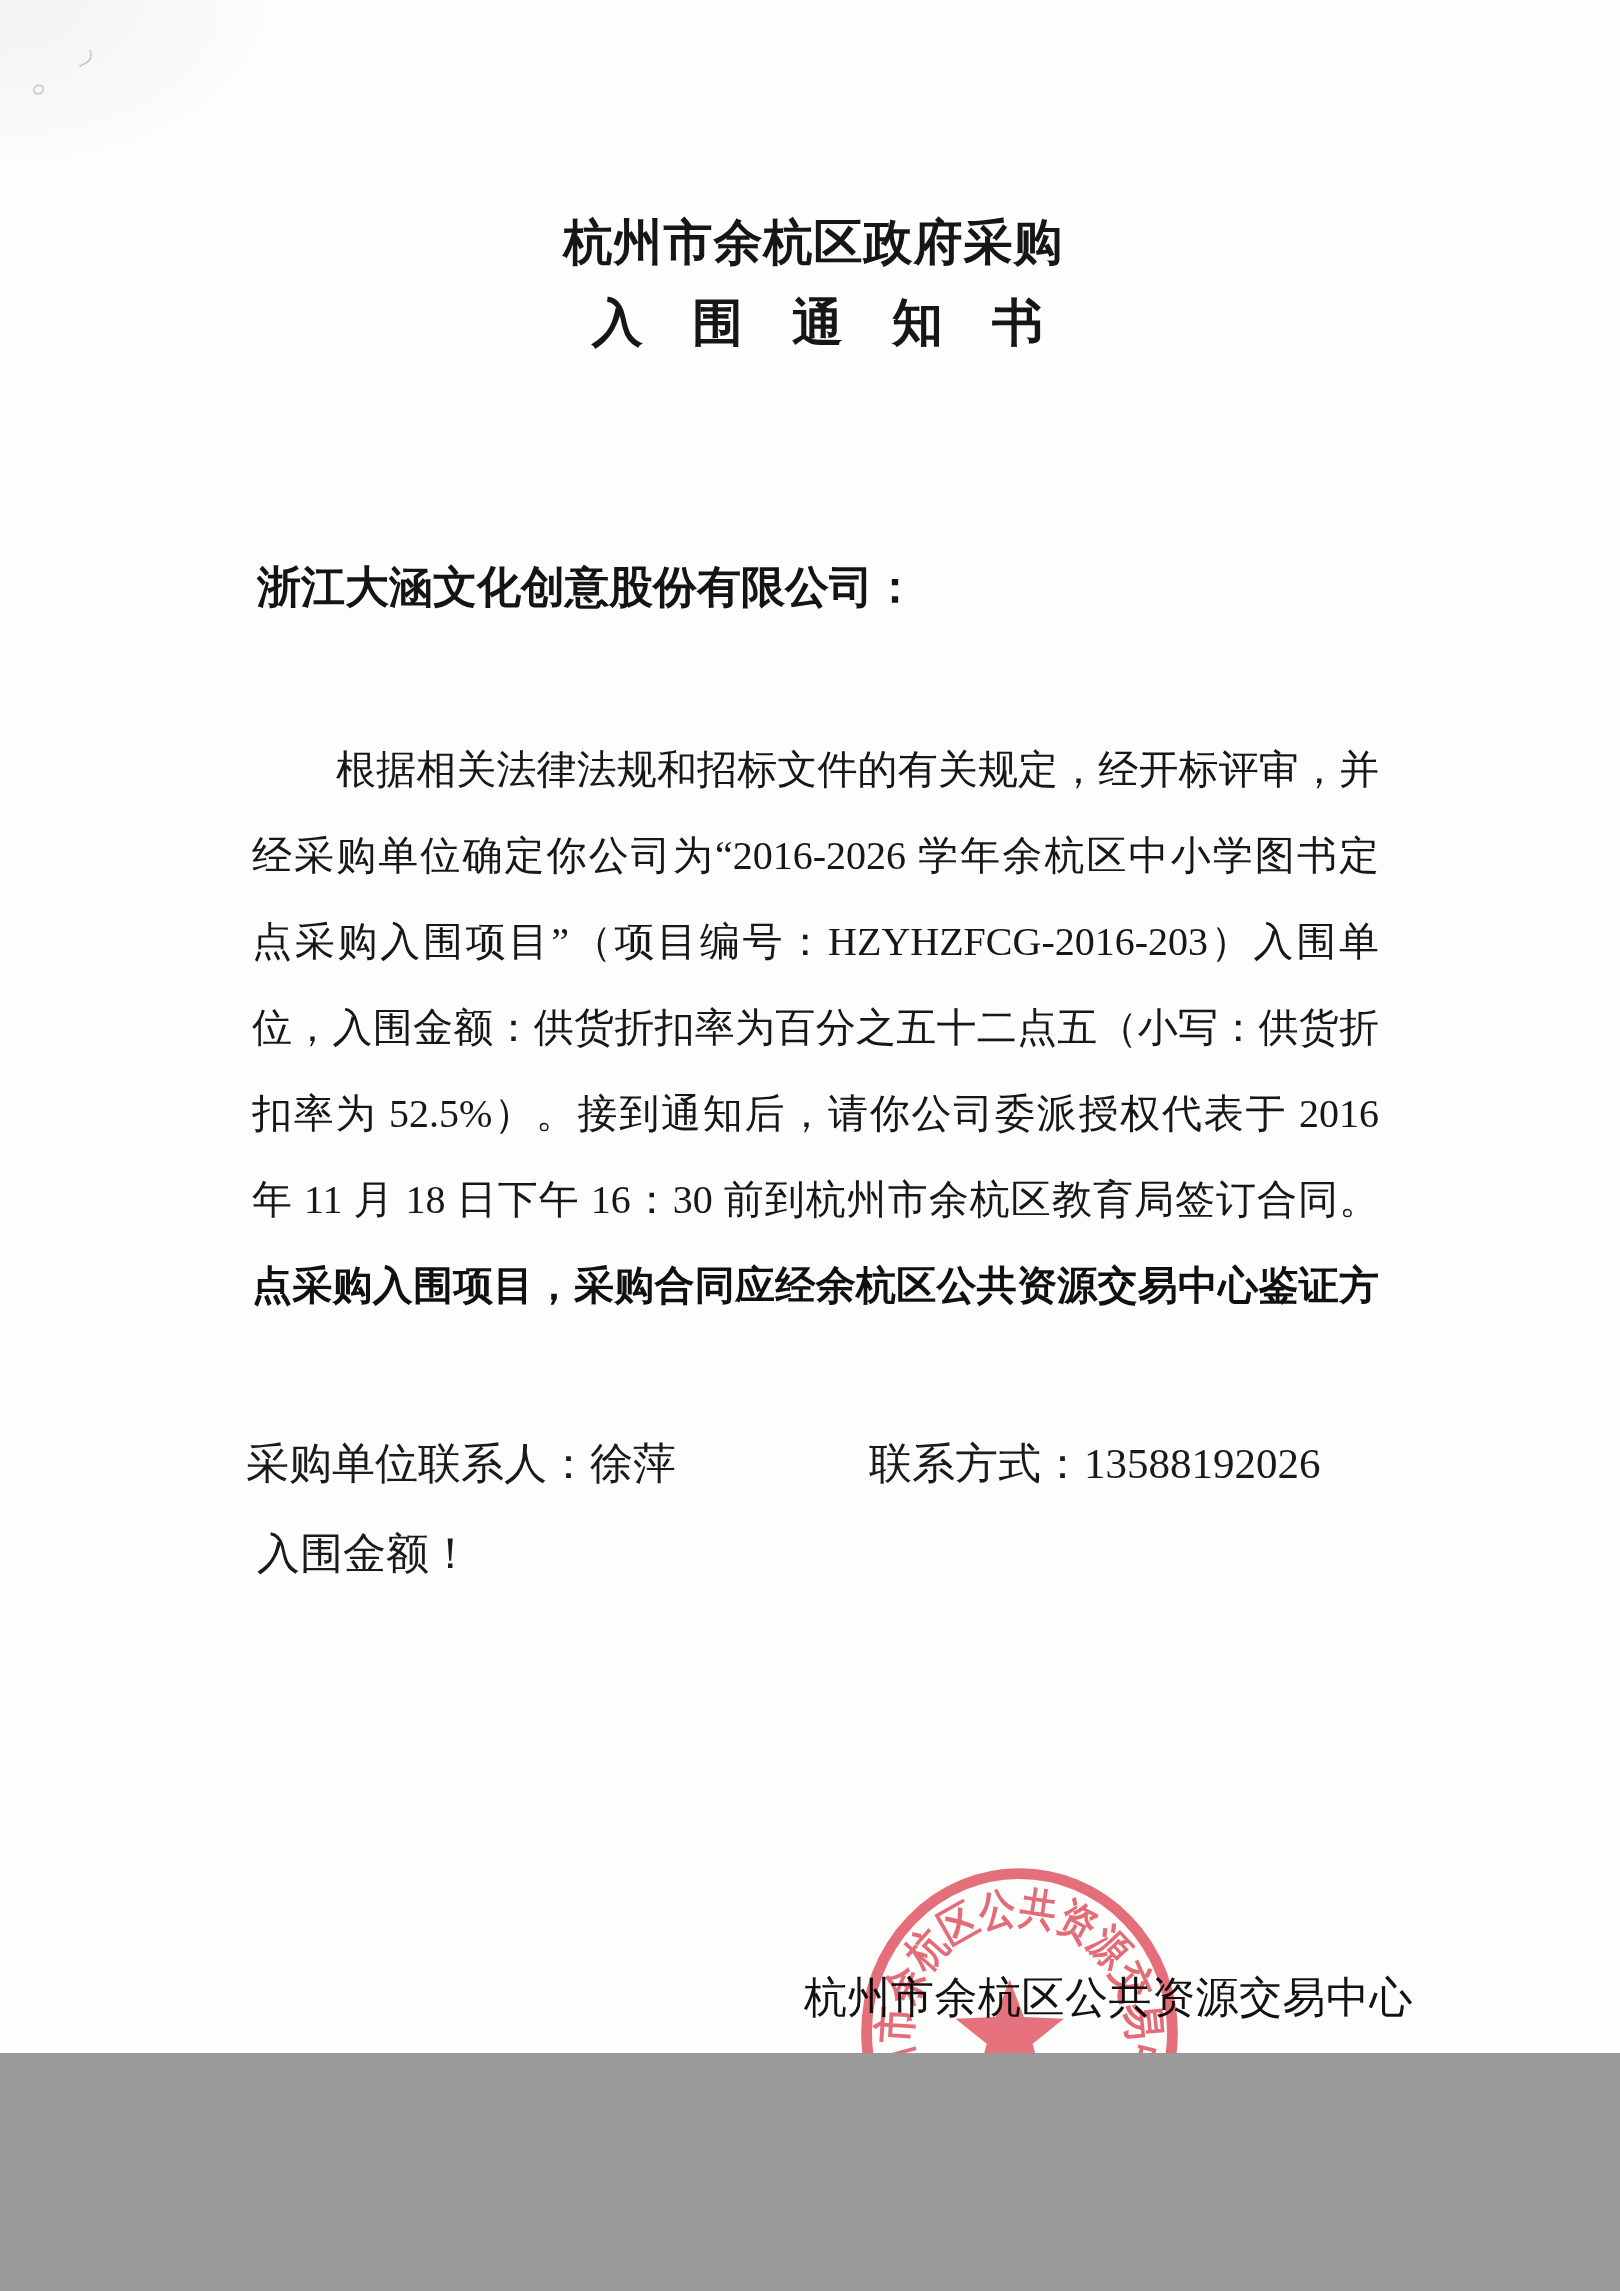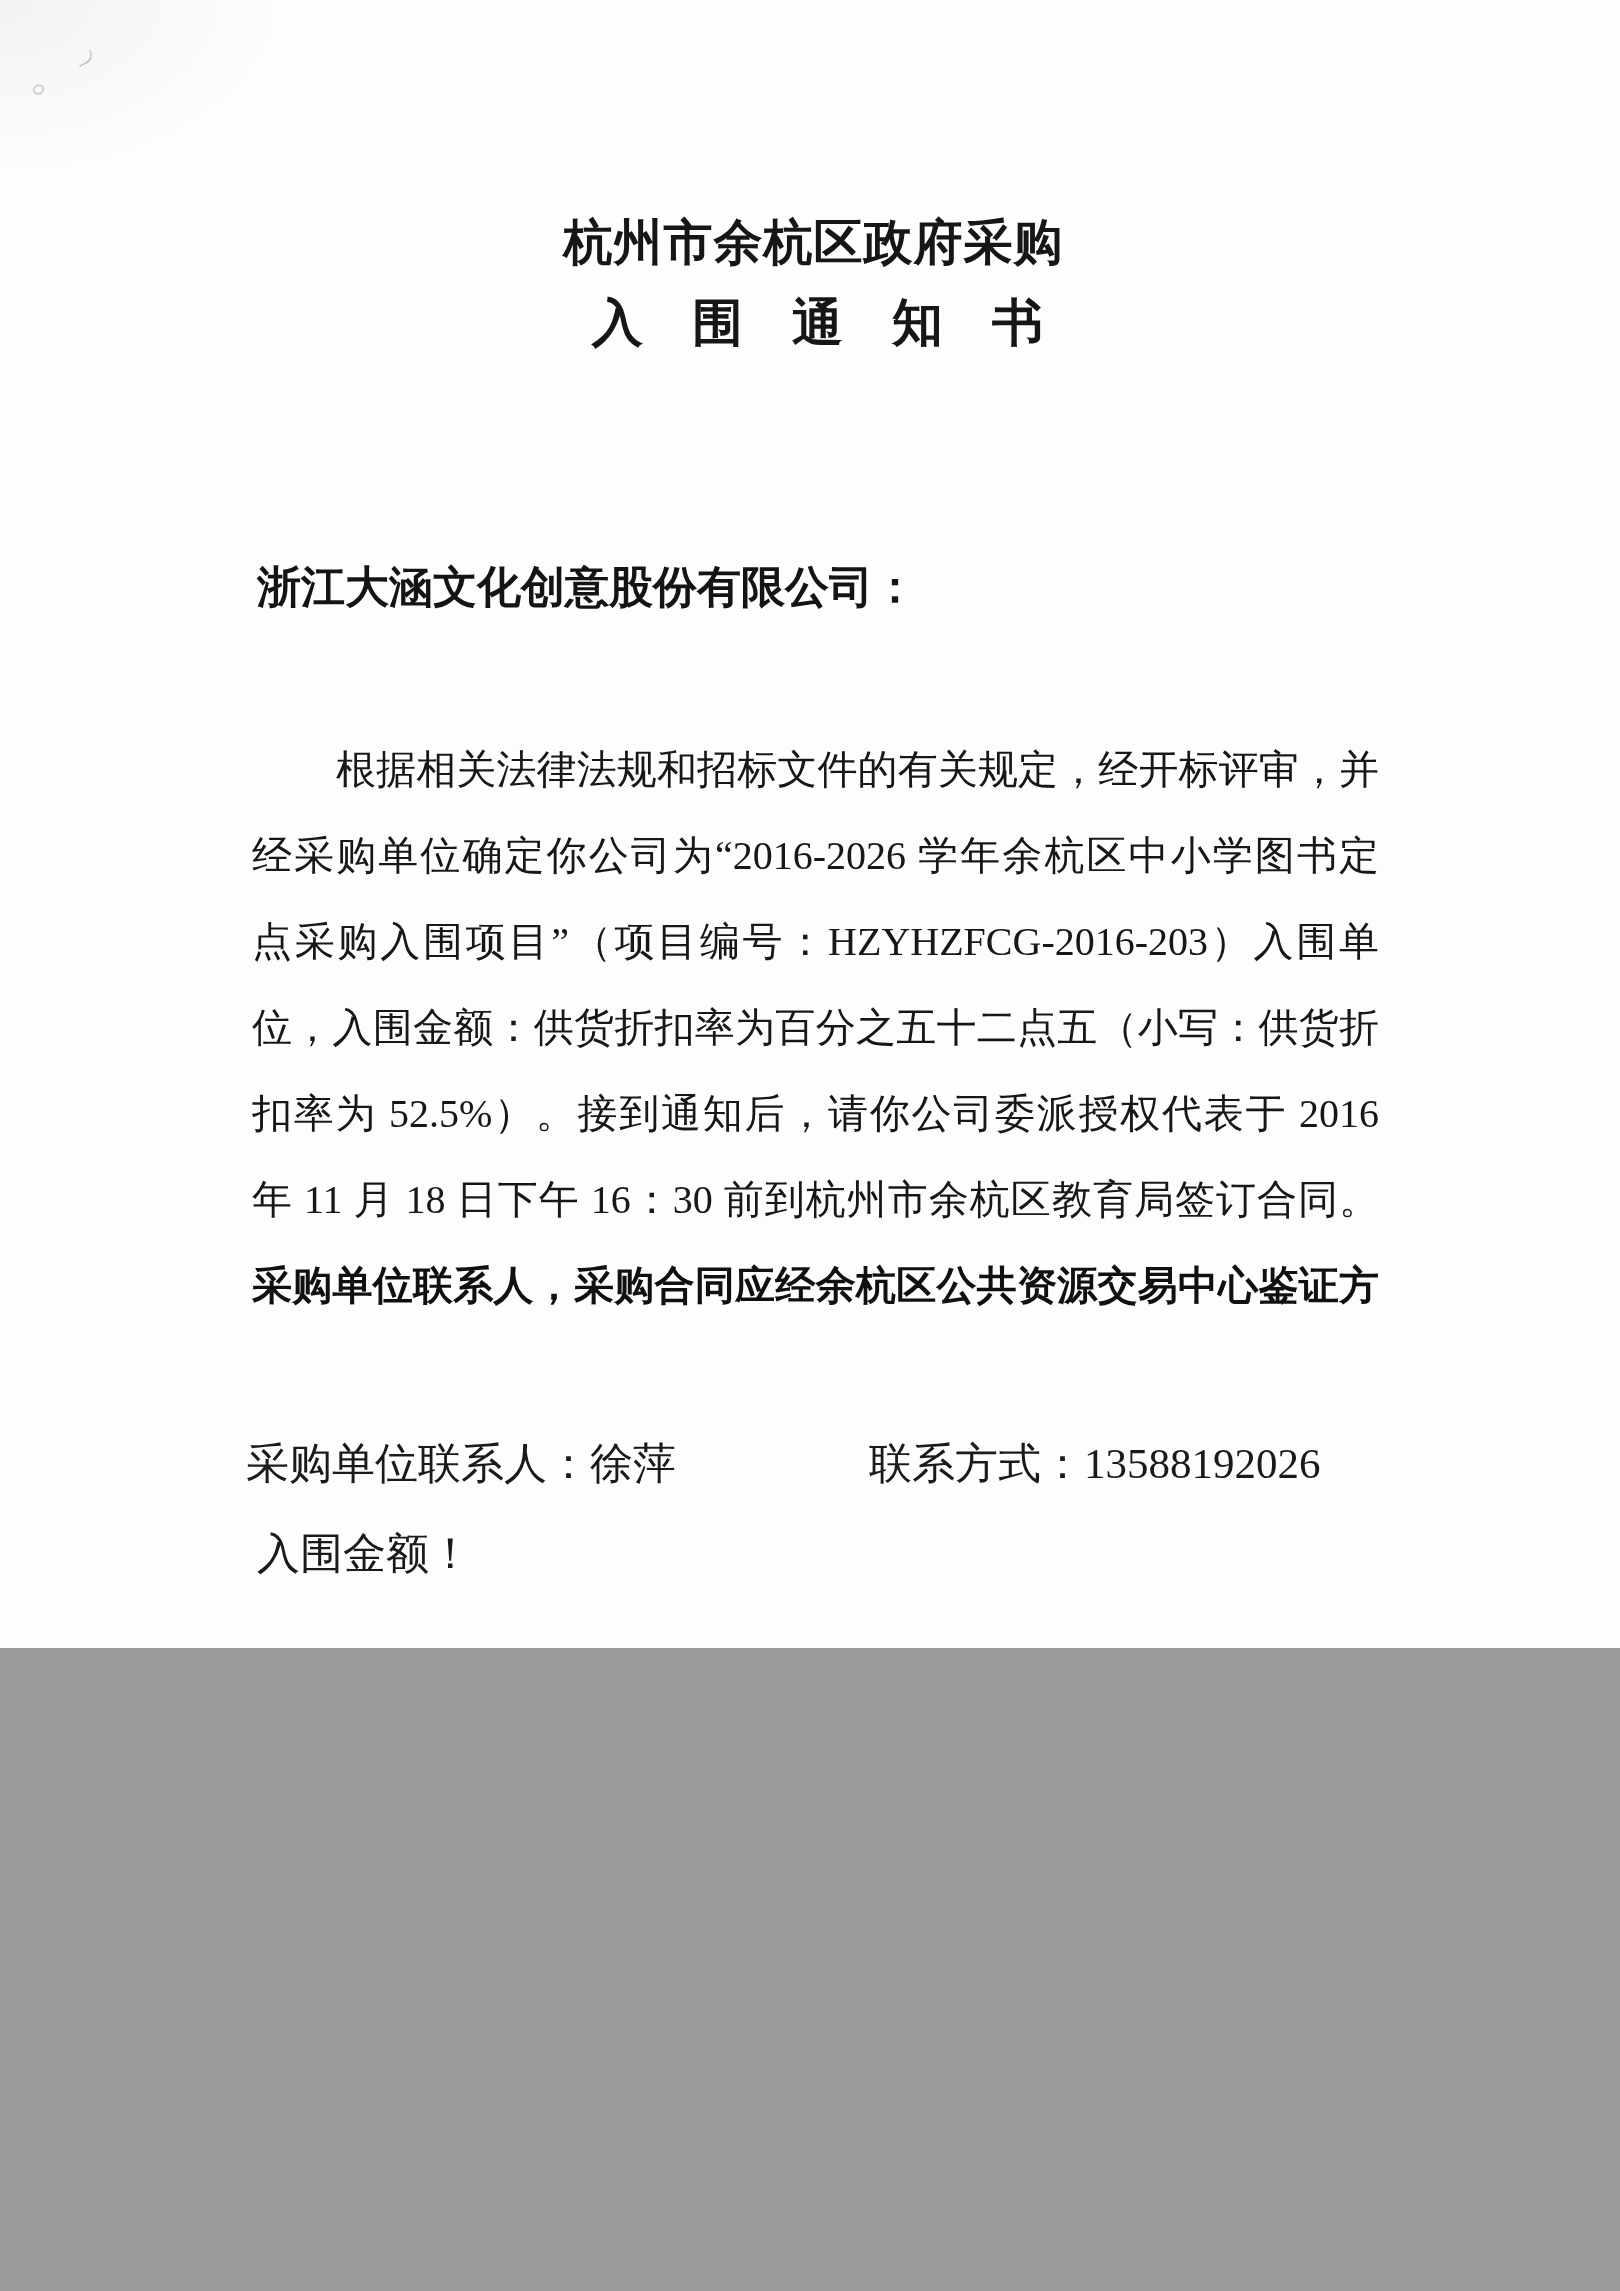--- a/index.html
+++ b/index.html
@@ -1,18 +1,18 @@
 <!DOCTYPE html>
 <html><head>
 <meta charset="utf-8">
 <style>
   html,body{margin:0;padding:0;background:#9a9a9a;}
   #page{
     position:relative;
-    width:1620px;height:1648px;
+    width:1620px;height:2053px;
     margin:0 auto;
     background:#fdfdfc;
     background-image:radial-gradient(ellipse 412px 255px at 0% 0%, rgba(0,0,0,0.045), rgba(0,0,0,0) 70%);
     font-family:"Liberation Serif","DejaVu Serif",serif;
     color:#1a1a1a;
     overflow:hidden;
   }
   .abs{position:absolute;}
   
   .artifact-a{
@@ -77,21 +77,21 @@
 
   <div class="abs recipient">浙江大涵文化创意股份有限公司：</div>
 
   <div class="abs body-block">
     <div class="bline indent">根据相关法律法规和招标文件的有关规定，经开标评审，并</div>
     <div class="bline">经采购单位确定你公司为“2016-2026 学年余杭区中小学图书定</div>
     <div class="bline">点采购入围项目”（项目编号：HZYHZFCG-2016-203）入围单</div>
     <div class="bline">位，入围金额：供货折扣率为百分之五十二点五（小写：供货折</div>
     <div class="bline">扣率为 52.5%）。接到通知后，请你公司委派授权代表于 2016</div>
     <div class="bline">年 11 月 18 日下午 16：30 前到杭州市余杭区教育局签订合同。</div>
-    <div class="bline bold">采购单位联系人，采购合同应经余杭区公共资源交易中心鉴证方</div>
+    <div class="bline bold">点采购入围项目，采购合同应经余杭区公共资源交易中心鉴证方</div>
   </div>
 
   <div class="abs contact-person">采购单位联系人：徐萍</div>
 
   <div class="abs contact-phone">联系方式：13588192026</div>
 
   <div class="abs closing">入围金额！</div>
 
   <div class="abs issuer">杭州市余杭区公共资源交易中心</div>
 

